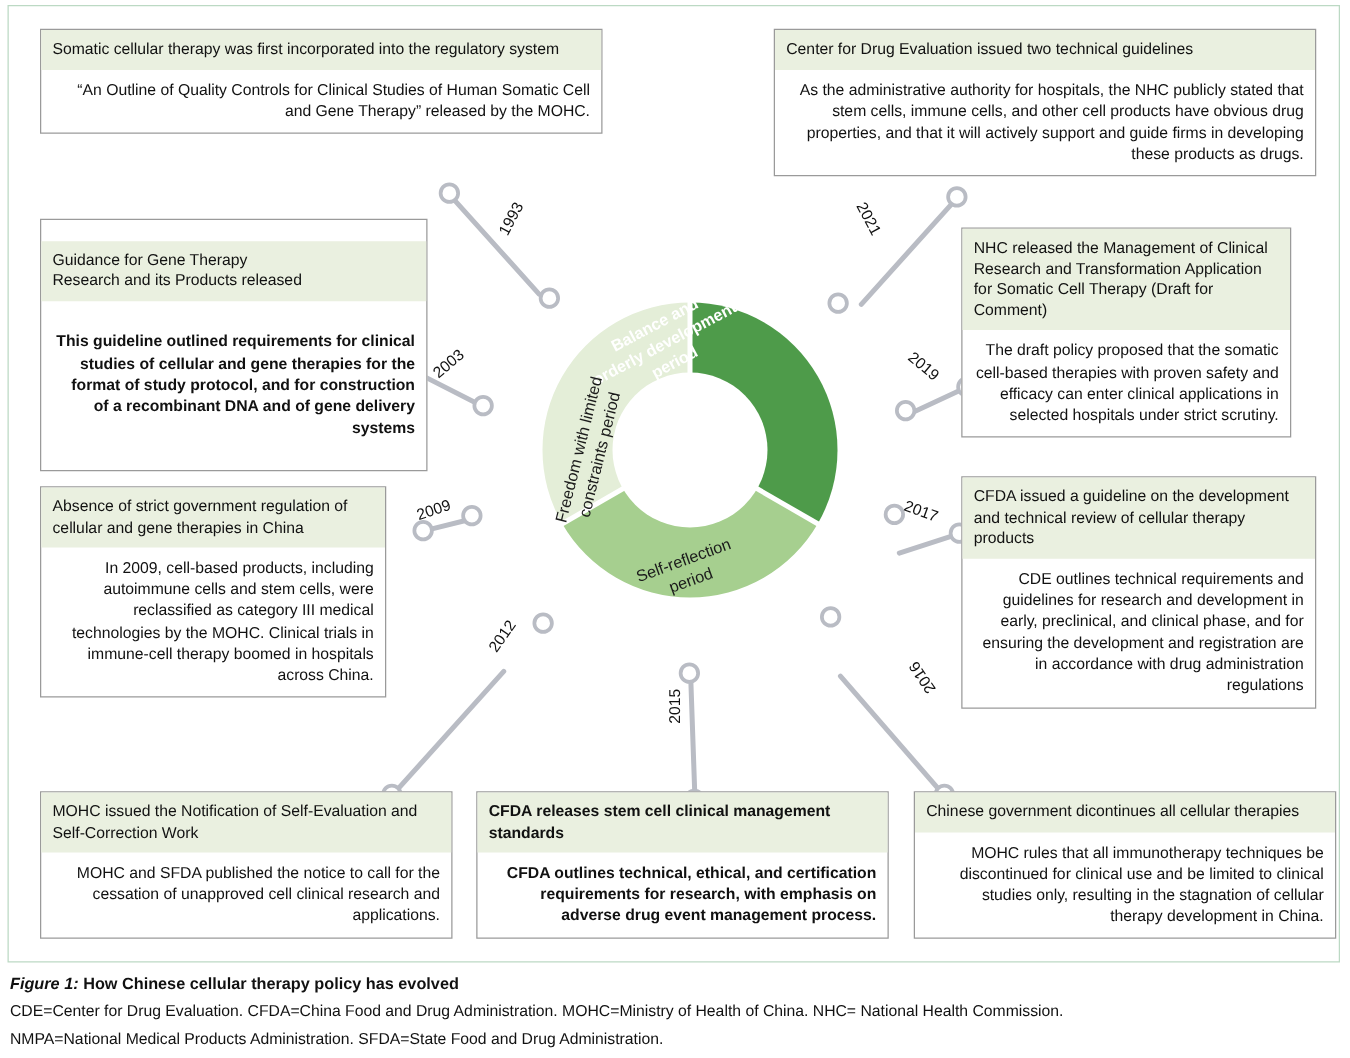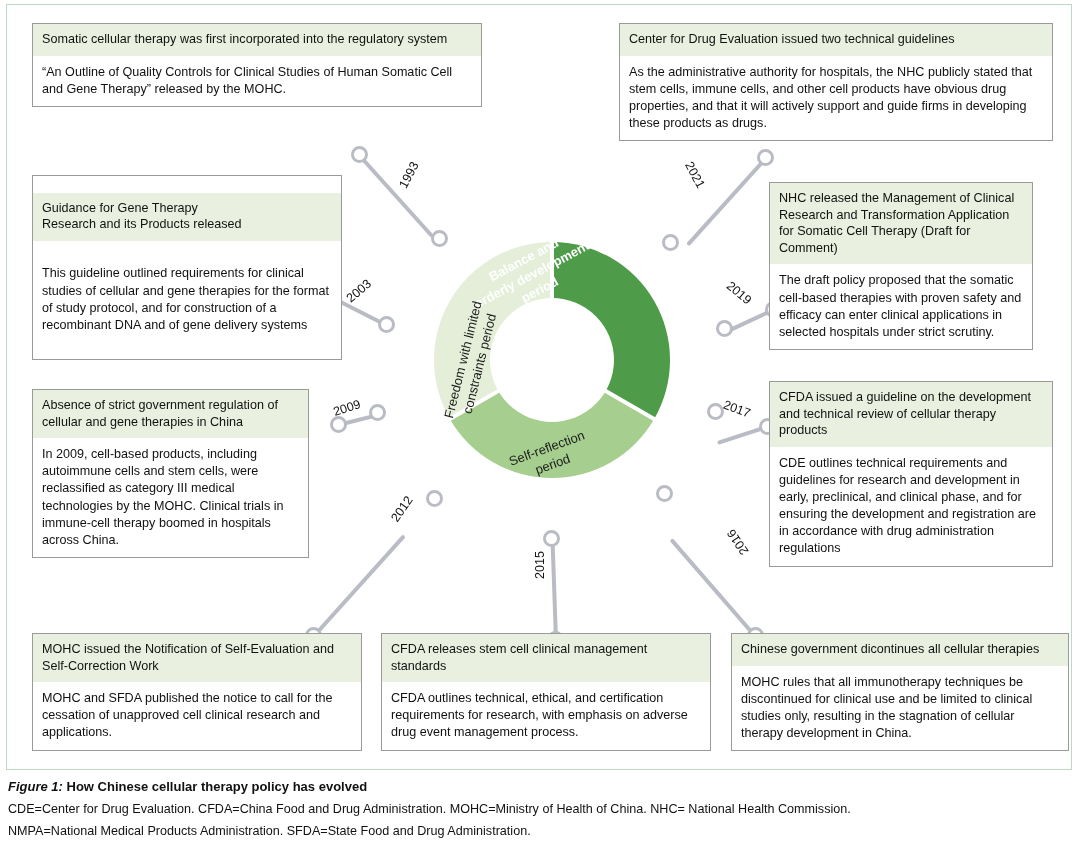--- a/index.html
+++ b/index.html
@@ -29,20 +29,21 @@
   .card .hdr{
     background:#eaf0e0;
     padding:7px 9px 8px 9px;
     font-size:12.6px;
     line-height:1.32;
   }
   .card .bdy{
     padding:8px 9px 8px 9px;
     font-size:12.6px;
     line-height:1.36;
+    text-align:right;
   }
 
   
   .connector{
     position:absolute;
     background:#b9bcc4;
     height:4px;
     transform-origin:0 50%;
     border-radius:2px;
   }
@@ -165,34 +166,34 @@
   </div>
 
   <div class="card" style="left:25px;top:18px;width:450px;">
     <div class="hdr">Somatic cellular therapy was first incorporated into the regulatory system</div>
     <div class="bdy">“An Outline of Quality Controls for Clinical Studies of Human Somatic Cell and Gene Therapy” released by the MOHC.</div>
   </div>
 
   <div class="card" style="left:25px;top:170px;width:310px;white-space:pre-line;">
     <div class="hdr" style="white-space:pre-line;">Guidance for Gene Therapy
 Research and its Products released</div>
-    <div class="bdy" style="white-space:normal;">This guideline outlined requirements for clinical studies of cellular and gene therapies for the format of study protocol, and for construction of a recombinant DNA and of gene delivery systems</div>
+    <div class="bdy" style="white-space:normal;font-weight:bold;">This guideline outlined requirements for clinical studies of cellular and gene therapies for the format of study protocol, and for construction of a recombinant DNA and of gene delivery systems</div>
   </div>
 
   <div class="card" style="left:25px;top:368px;width:277px;margin-top:16px;">
     <div class="hdr">Absence of strict government regulation of cellular and gene therapies in China</div>
     <div class="bdy">In 2009, cell-based products, including autoimmune cells and stem cells, were reclassified as category III medical technologies by the MOHC. Clinical trials in immune-cell therapy boomed in hospitals across China.</div>
   </div>
 
   <div class="card" style="left:25px;top:628px;width:330px;">
     <div class="hdr">MOHC issued the Notification of Self-Evaluation and Self-Correction Work</div>
     <div class="bdy">MOHC and SFDA published  the notice to call for the cessation of unapproved cell clinical research and applications.</div>
   </div>
 
-  <div class="card" style="left:374px;top:628px;width:330px;">
+  <div class="card" style="left:374px;top:628px;width:330px;font-weight:bold;">
     <div class="hdr">CFDA releases stem cell clinical management standards</div>
     <div class="bdy">CFDA outlines technical, ethical, and certification requirements for research, with emphasis on adverse drug event management process.</div>
   </div>
 
   <div class="card" style="left:724px;top:628px;width:338px;">
     <div class="hdr">Chinese government dicontinues all cellular therapies</div>
     <div class="bdy">MOHC rules that all immunotherapy techniques be discontinued for clinical use and be limited to clinical studies only, resulting in the stagnation of cellular therapy development in China.</div>
   </div>
 
   <div class="card" style="left:762px;top:376px;width:284px;">

